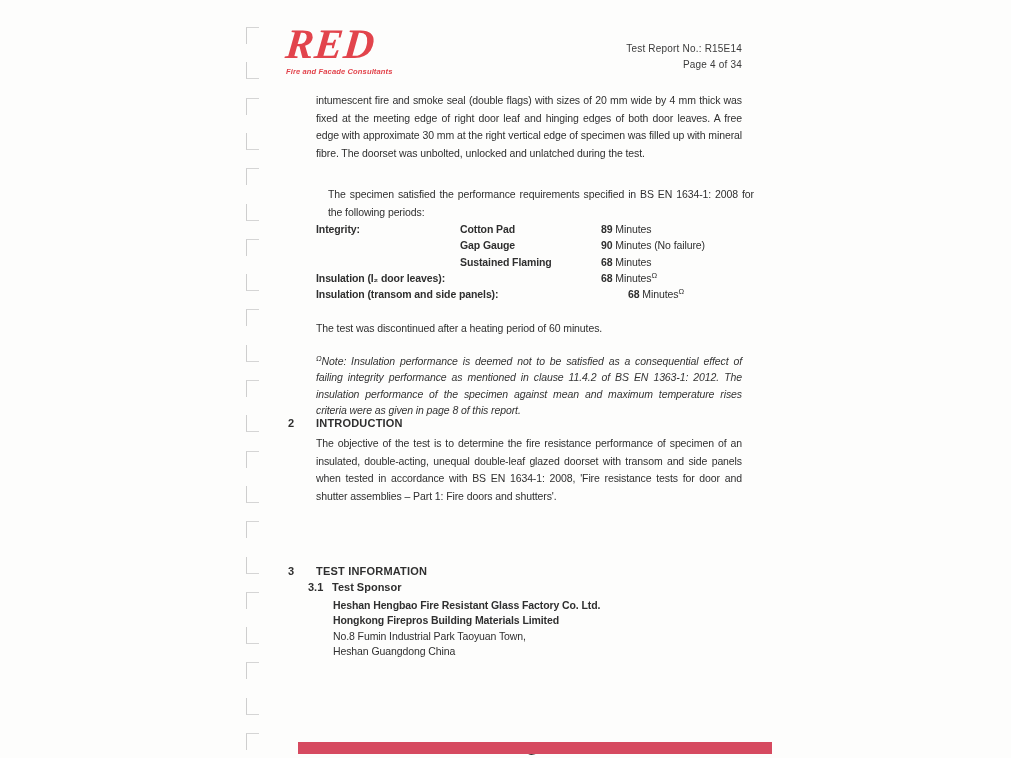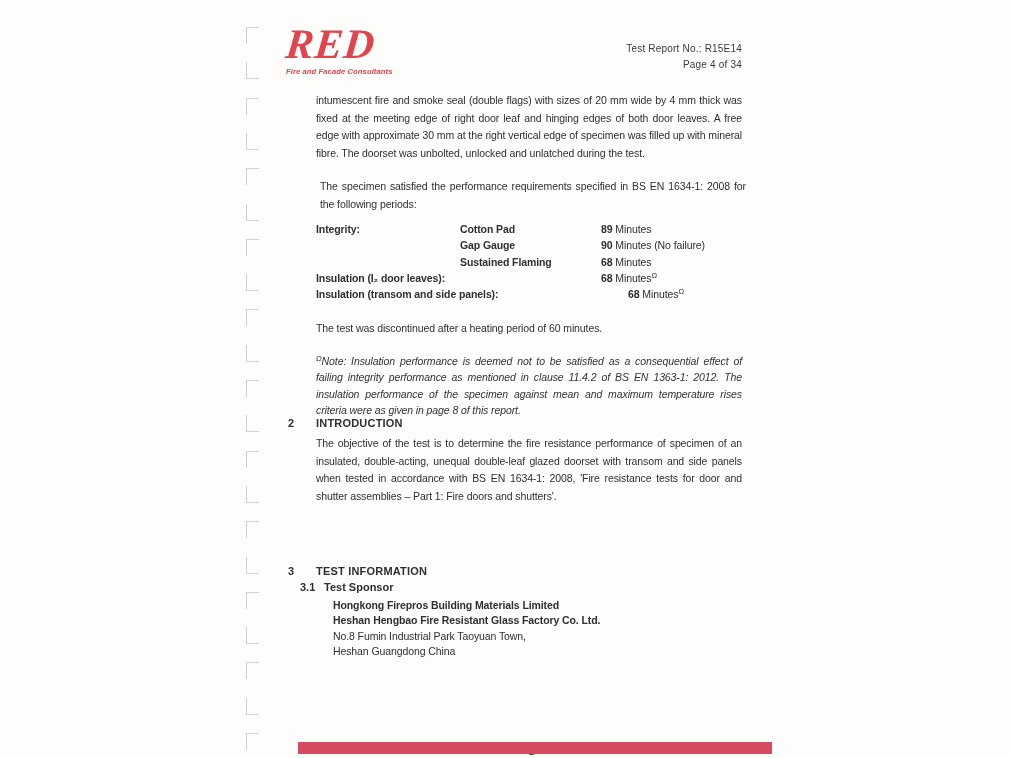--- a/index.html
+++ b/index.html
@@ -35,21 +35,21 @@
   
   .rtable{position:absolute;left:316px;top:221px;width:430px;font-size:10.5px;letter-spacing:-0.1px;}
   .trow{display:flex;height:16.3px;line-height:16.3px;}
   .tl{width:144px;font-weight:700;}
   .tc{width:141px;font-weight:700;}
   .tv{flex:1;}
   .tv b{font-weight:700;}
   
   .sec-head{position:absolute;left:288px;display:flex;font-weight:700;font-size:11px;letter-spacing:0.2px;}
   .sec-num{width:28px;}
-  .sub-head{position:absolute;left:300px;display:flex;font-weight:700;font-size:11px;}
+  .sub-head{position:absolute;left:308px;display:flex;font-weight:700;font-size:11px;}
   .sub-num{width:24px;}
   
   .sponsor{position:absolute;left:333px;top:598px;font-size:10.5px;line-height:15.4px;letter-spacing:-0.1px;}
   .sp-b{font-weight:700;}
   
   .foot-item{position:absolute;top:740px;font-size:14px;color:#333;letter-spacing:0.2px;}
   .f-tel{left:303px;}.f-fax{left:390px;}.f-email{left:487px;}.f-web{left:570px;}
   .red-bar{position:absolute;left:298px;top:742px;width:474px;height:12px;background:#d64a60;}
   
   .mark{position:absolute;left:246px;width:12px;height:16px;border-left:1.6px solid #c6c6c6;opacity:.85;}
@@ -89,21 +89,21 @@
     <div class="logo-word">RED</div>
     <div class="logo-sub">Fire and Facade Consultants</div>
   </div>
   <div class="report-meta">
     <div>Test Report No.: R15E14</div>
     <div>Page 4 of 34</div>
   </div>
 
   <p class="bt" style="top:92px;margin:0;">intumescent fire and smoke seal (double flags) with sizes of 20 mm wide by 4 mm thick was fixed at the meeting edge of right door leaf and hinging edges of both door leaves. A free edge with approximate 30 mm at the right vertical edge of specimen was filled up with mineral fibre. The doorset was unbolted, unlocked and unlatched during the test.</p>
 
-  <p class="bt" style="top:174px;margin:4px;">The specimen satisfied the performance requirements specified in BS EN 1634-1: 2008 for the following periods:</p>
+  <p class="bt" style="top:174px;margin:12px;">The specimen satisfied the performance requirements specified in BS EN 1634-1: 2008 for the following periods:</p>
 
   <div class="rtable">
     <div class="trow">
       <span class="tl">Integrity:</span>
       <span class="tc">Cotton Pad</span>
       <span class="tv"><b>89</b> <span>Minutes</span><sup></sup></span>
     </div>
     <div class="trow">
       <span class="tl"></span>
       <span class="tc">Gap Gauge</span>
@@ -136,22 +136,22 @@
 
   <div class="sec-head" style="top:565px;">
     <span class="sec-num">3</span>
     <span>TEST INFORMATION</span>
   </div>
   <div class="sub-head" style="top:581px;">
     <span class="sub-num">3.1</span>
     <span>Test Sponsor</span>
   </div>
   <div class="sponsor">
+    <div class="sp-b">Heshan Hengbao Fire Resistant Glass Factory Co. Ltd.</div>
     <div class="sp-b">Hongkong Firepros Building Materials Limited</div>
-    <div class="sp-b">Heshan Hengbao Fire Resistant Glass Factory Co. Ltd.</div>
     <div>No.8 Fumin Industrial Park Taoyuan Town,</div>
     <div>Heshan Guangdong China</div>
   </div>
 
   <span class="foot-item f-tel">T: +852 2807 0930</span>
   <span class="foot-item f-fax">F: +852 2662 6105</span>
   <span class="foot-item f-email">E: fire@red.com.hk</span>
   <span class="foot-item f-web">W: www.red.com.hk</span>
   <div class="red-bar"></div>
 

